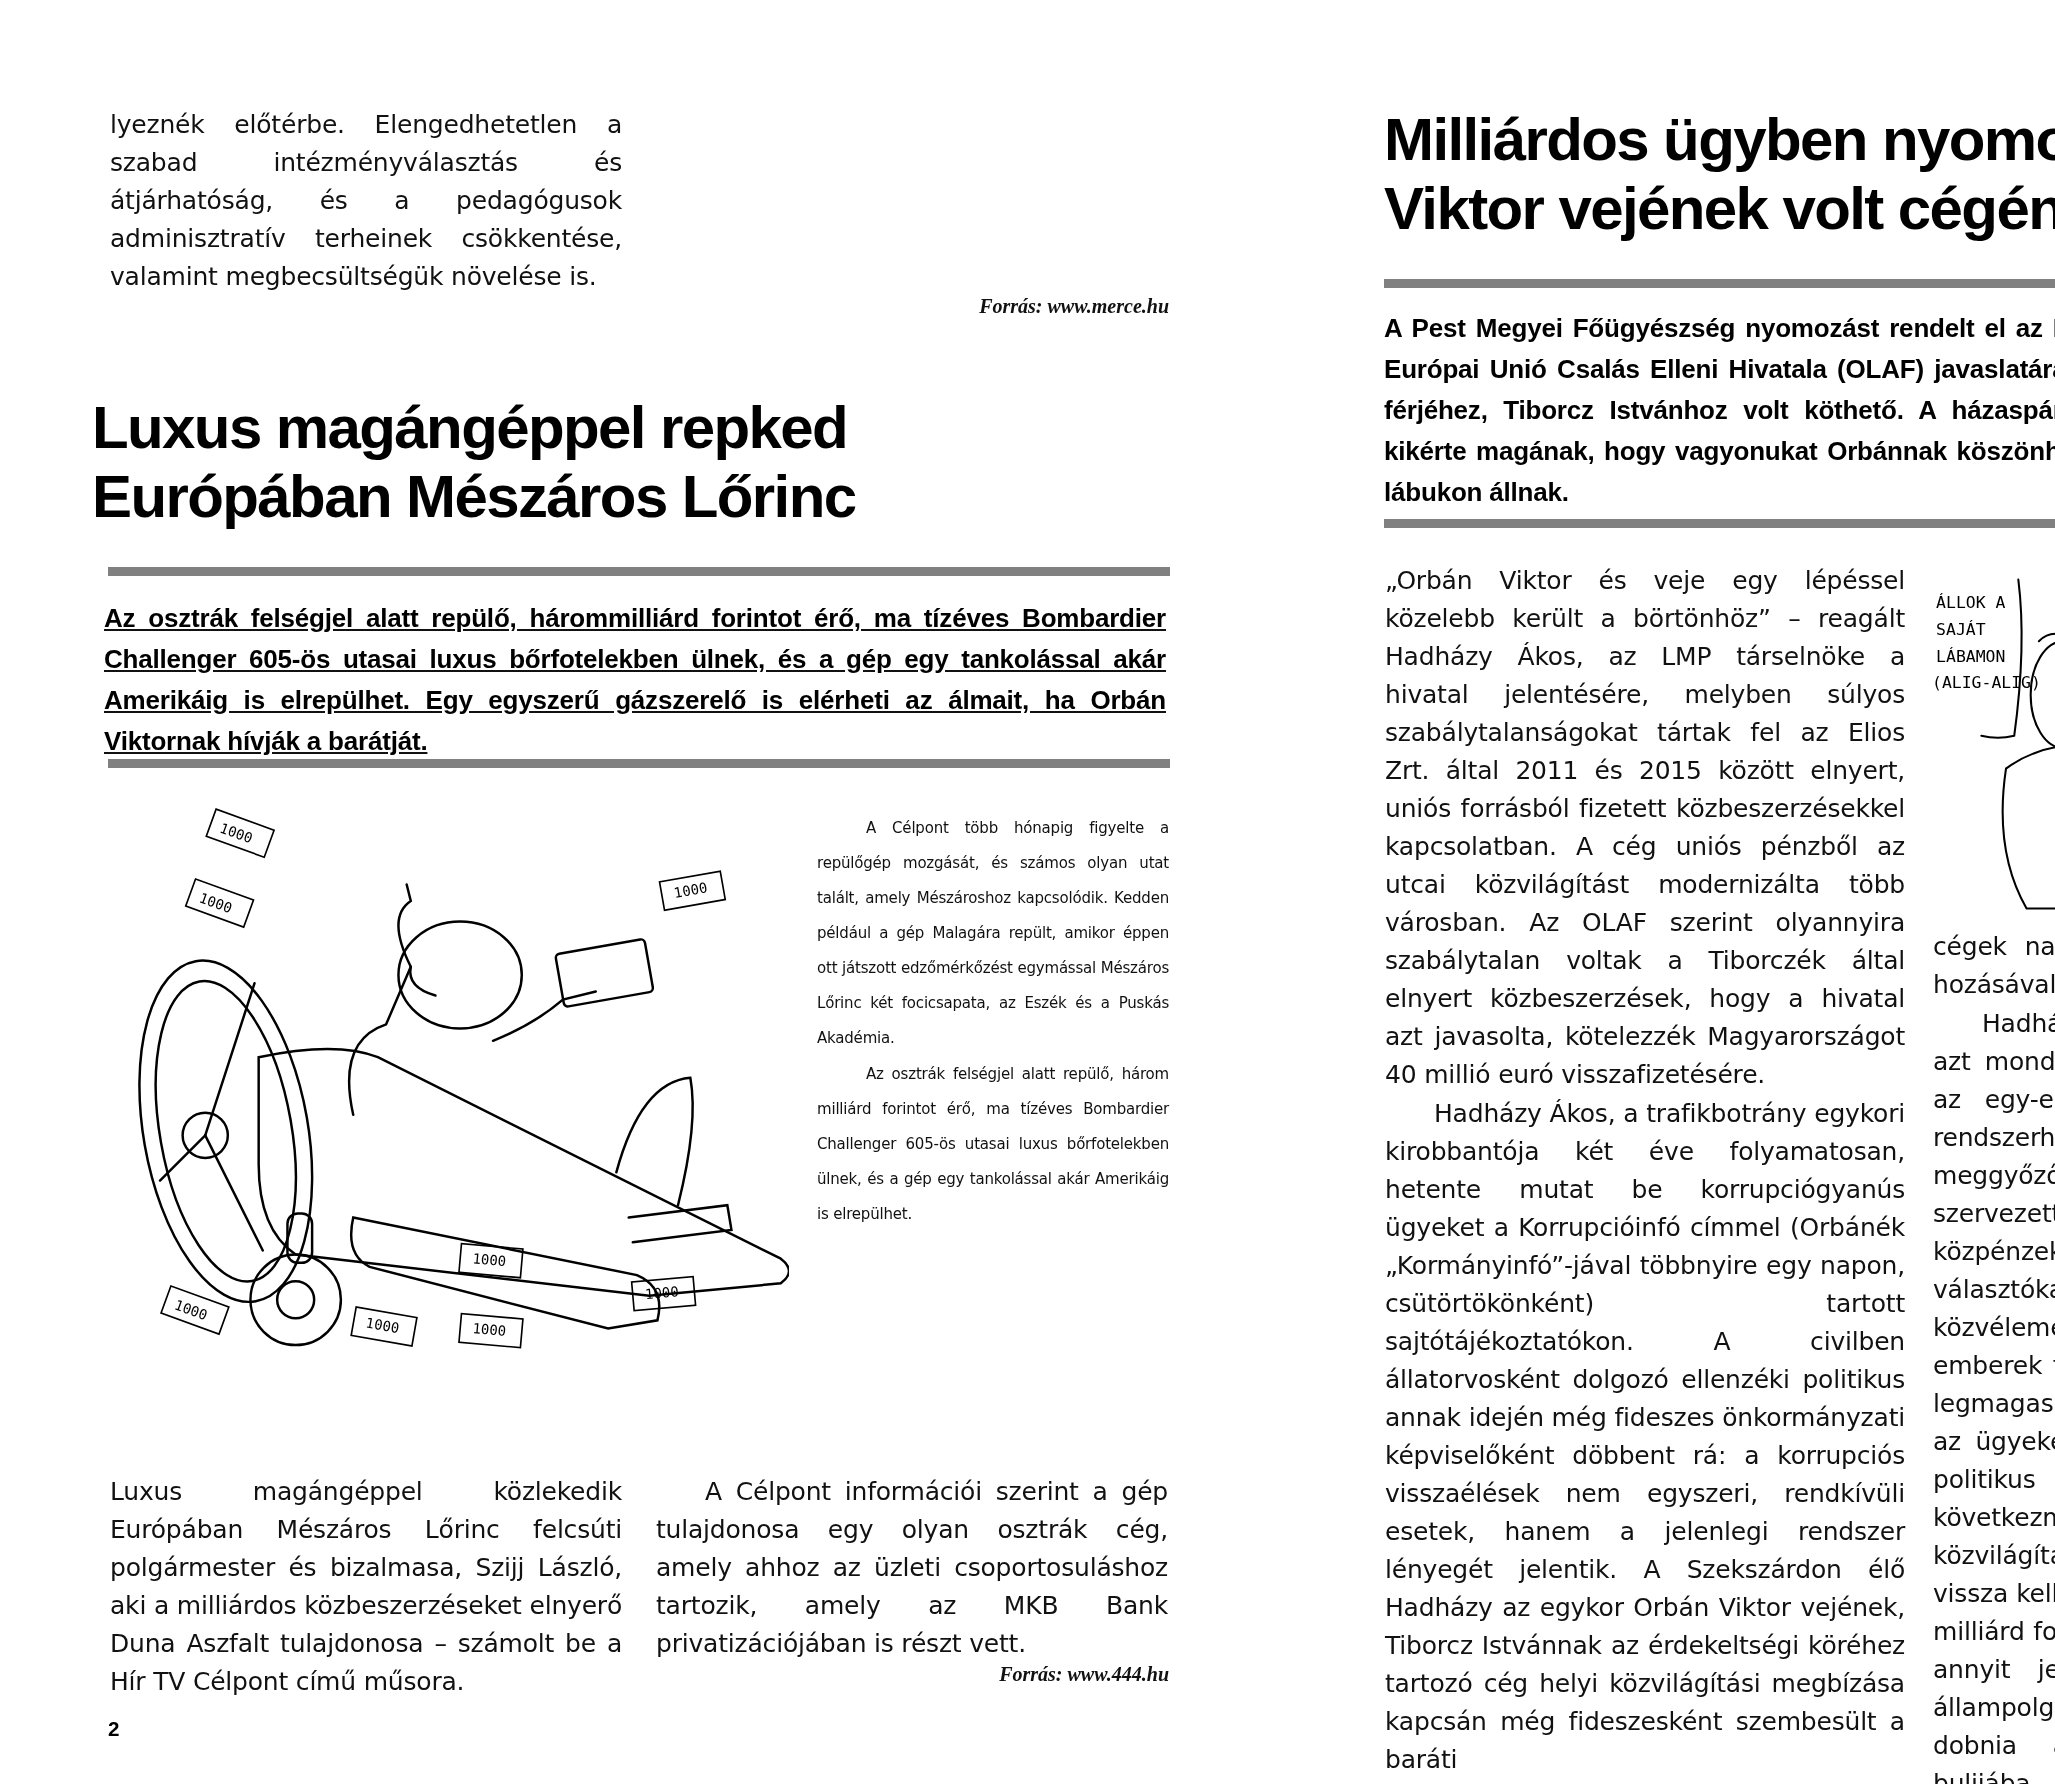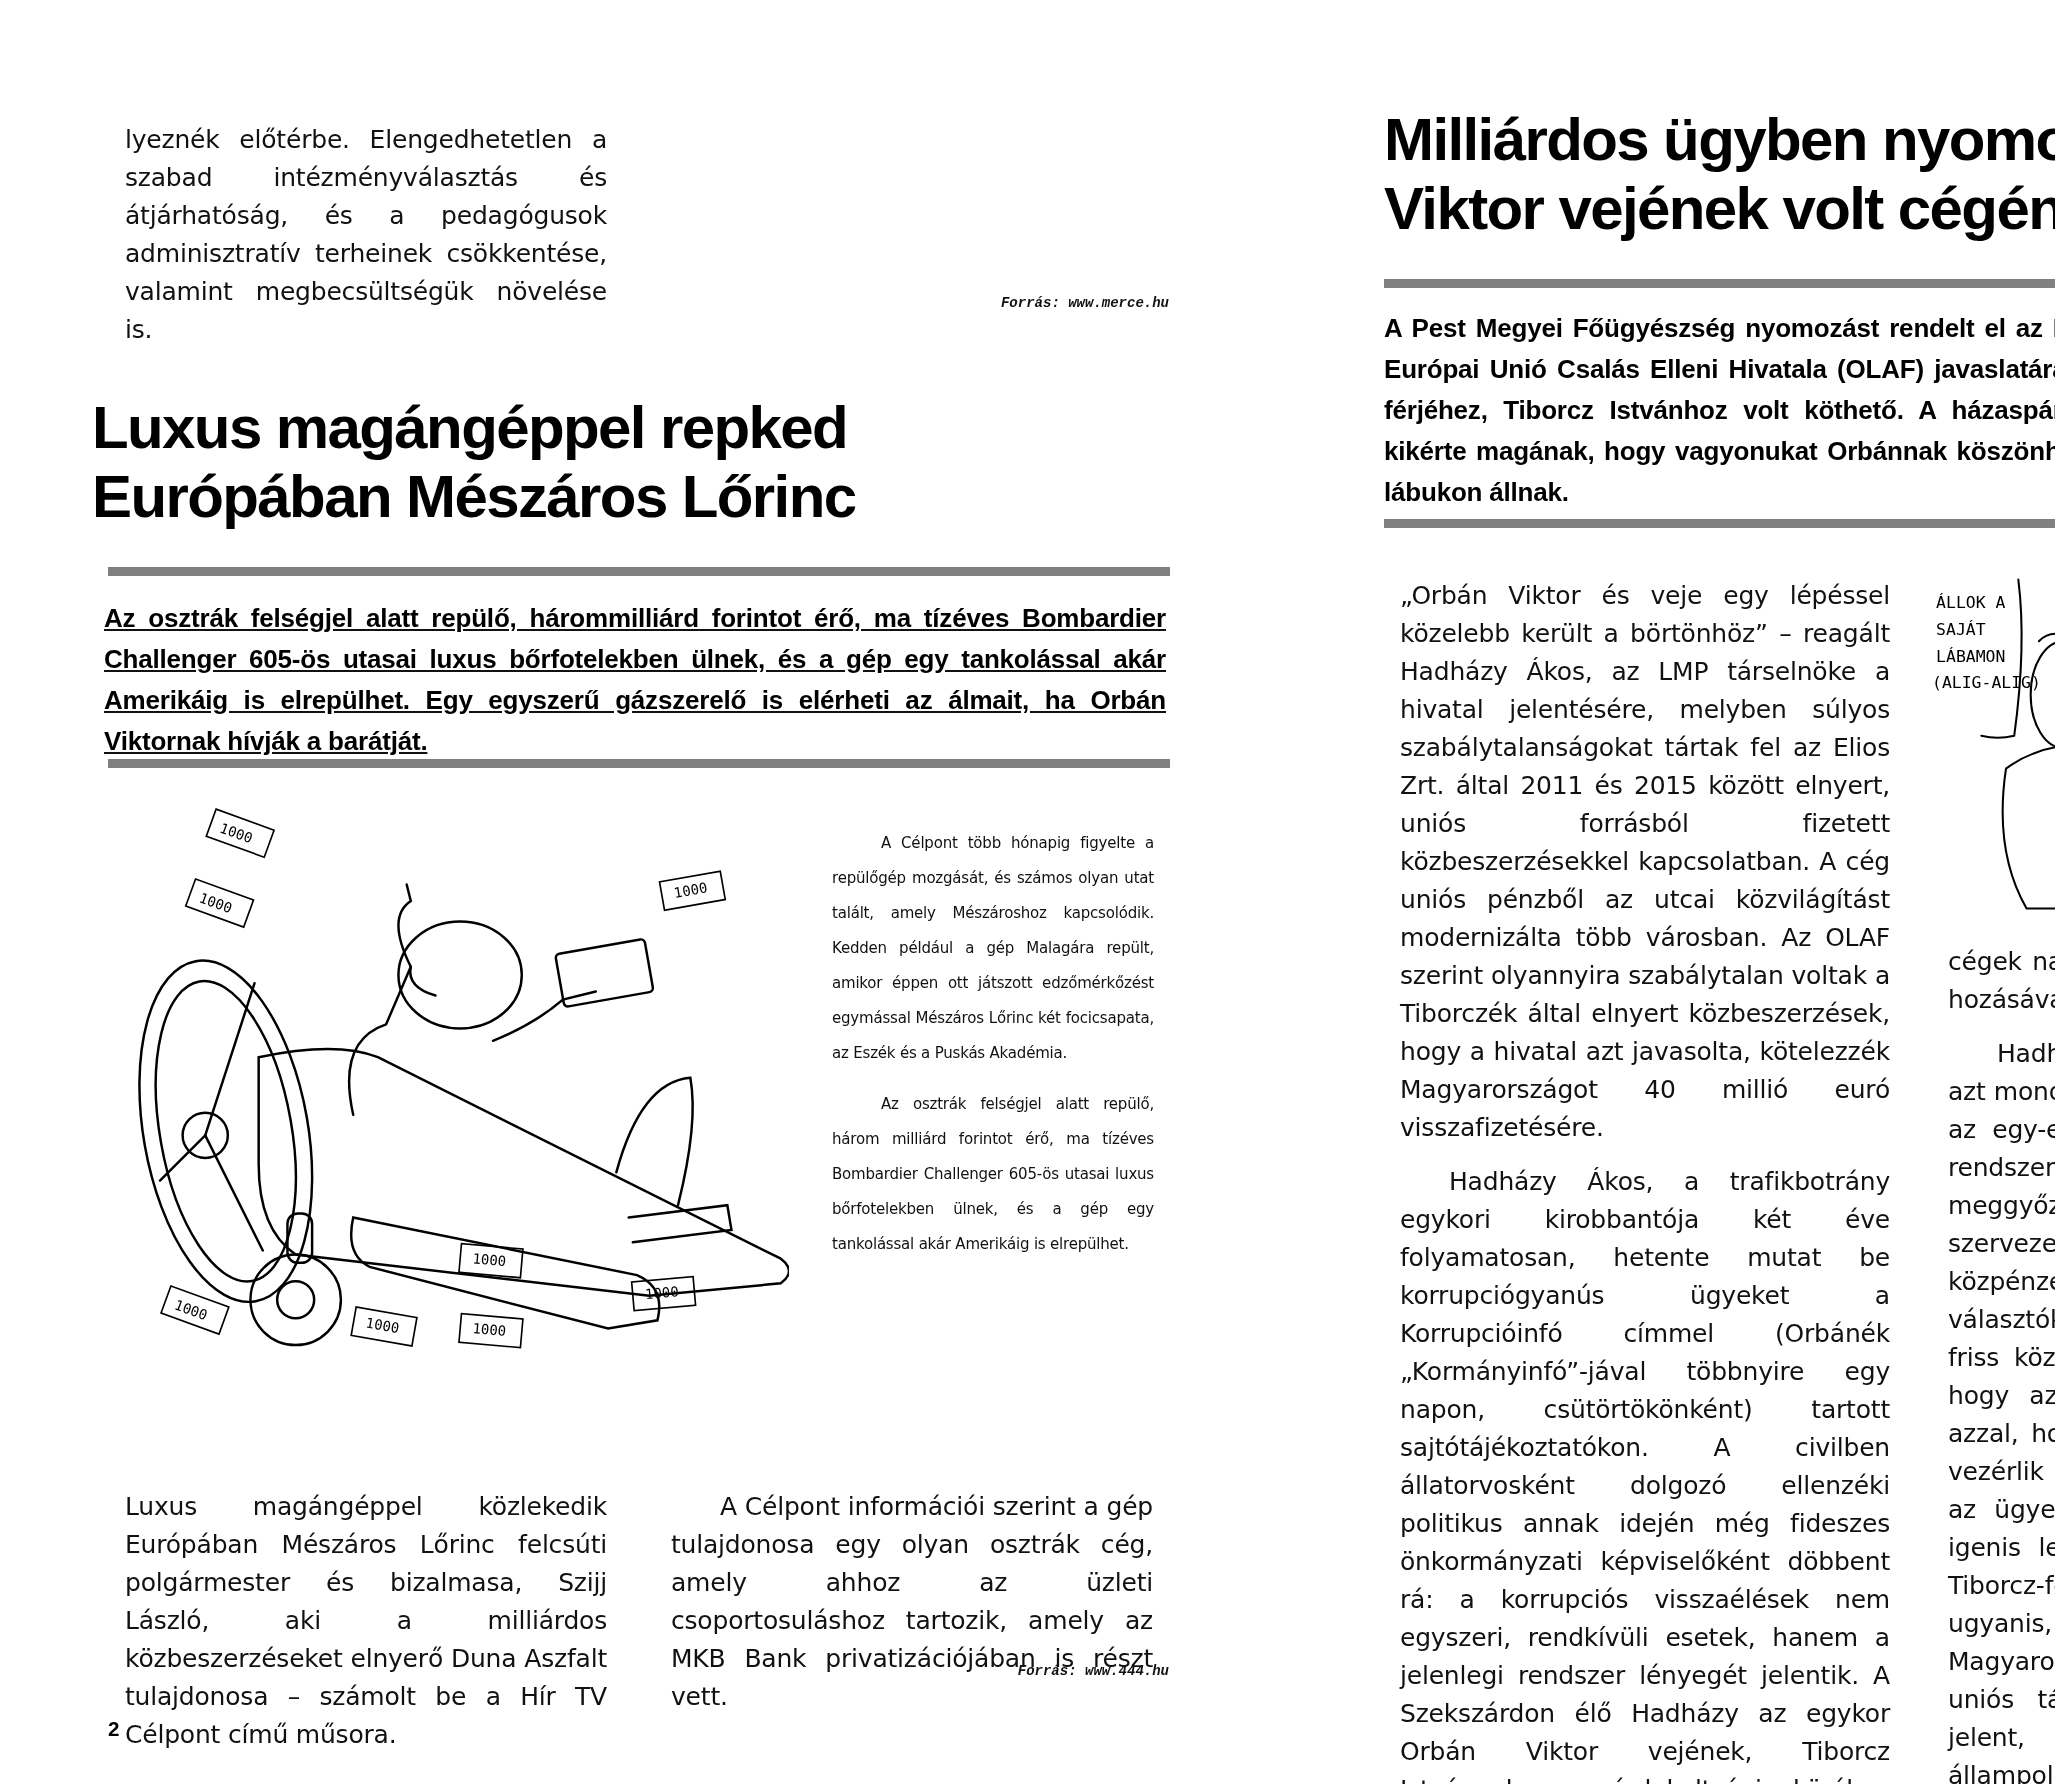--- a/index.html
+++ b/index.html
@@ -1,26 +1,26 @@
 <!DOCTYPE html>
 <html style="font-size:6.6px"><head>
 <meta charset="utf-8">
 <style>
   html, body { margin:0; padding:0; background:#ffffff; }
   body { width:2524px; height:1785px; position:relative; overflow:hidden;
          font-family:"DejaVu Sans", sans-serif; color:#111; }
   .page { position:absolute; top:0; height:1785px; }
   .abs { position:absolute; }
   .body-text { font-size:25px; line-height:38px; text-align:justify; text-align-last:left; letter-spacing:-0.2px; }
-  .body-text p { margin:16px; }
+  .body-text p { margin:1px; }
   .indent { text-indent:49px; }
   .headline { font-family:"Liberation Sans", sans-serif; font-weight:bold; font-size:60px; line-height:69px; letter-spacing:-1.6px; color:#000; margin:0; }
   .lead { font-family:"Liberation Sans", sans-serif; font-weight:bold; font-size:26px; line-height:41px; text-align:justify; text-align-last:left; color:#000; margin:0; letter-spacing:-0.2px; }
   .rule { position:absolute; height:9px; background:#808080; }
-  .source { font-family:Liberation Mono, monospace; font-style:italic; font-weight:bold; font-size:14px; text-align:right; color:#111; }
+  .source { font-family:Liberation Serif, serif; font-style:italic; font-weight:bold; font-size:20px; text-align:right; color:#111; }
   .page-num { font-family:"Liberation Sans", sans-serif; font-weight:bold; font-size:20.6px; color:#000; }
   .illustration { position:absolute; }
   .illustration svg { width:100%; height:100%; display:block; }
   .bubble-text { font-family:"DejaVu Sans Mono", monospace; font-size:40px; fill:#000; }
 </style>
 </head>
 <body>
 
 <div class="page" style="left:0; width:1262px;">
 

